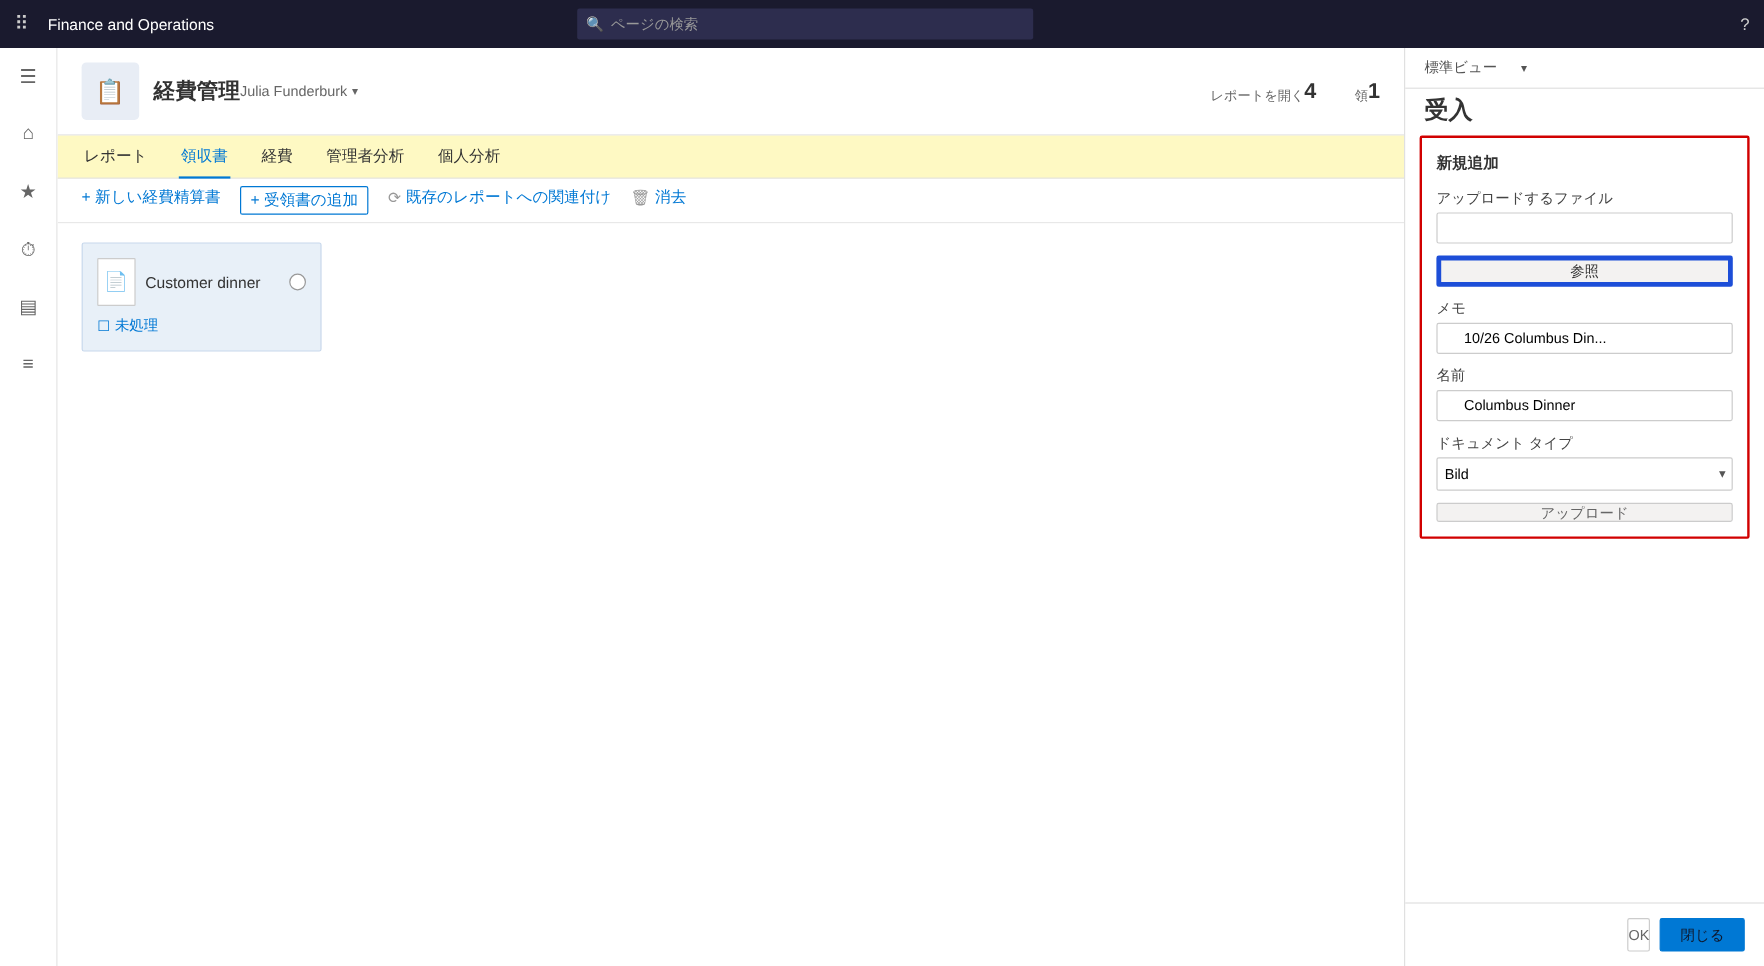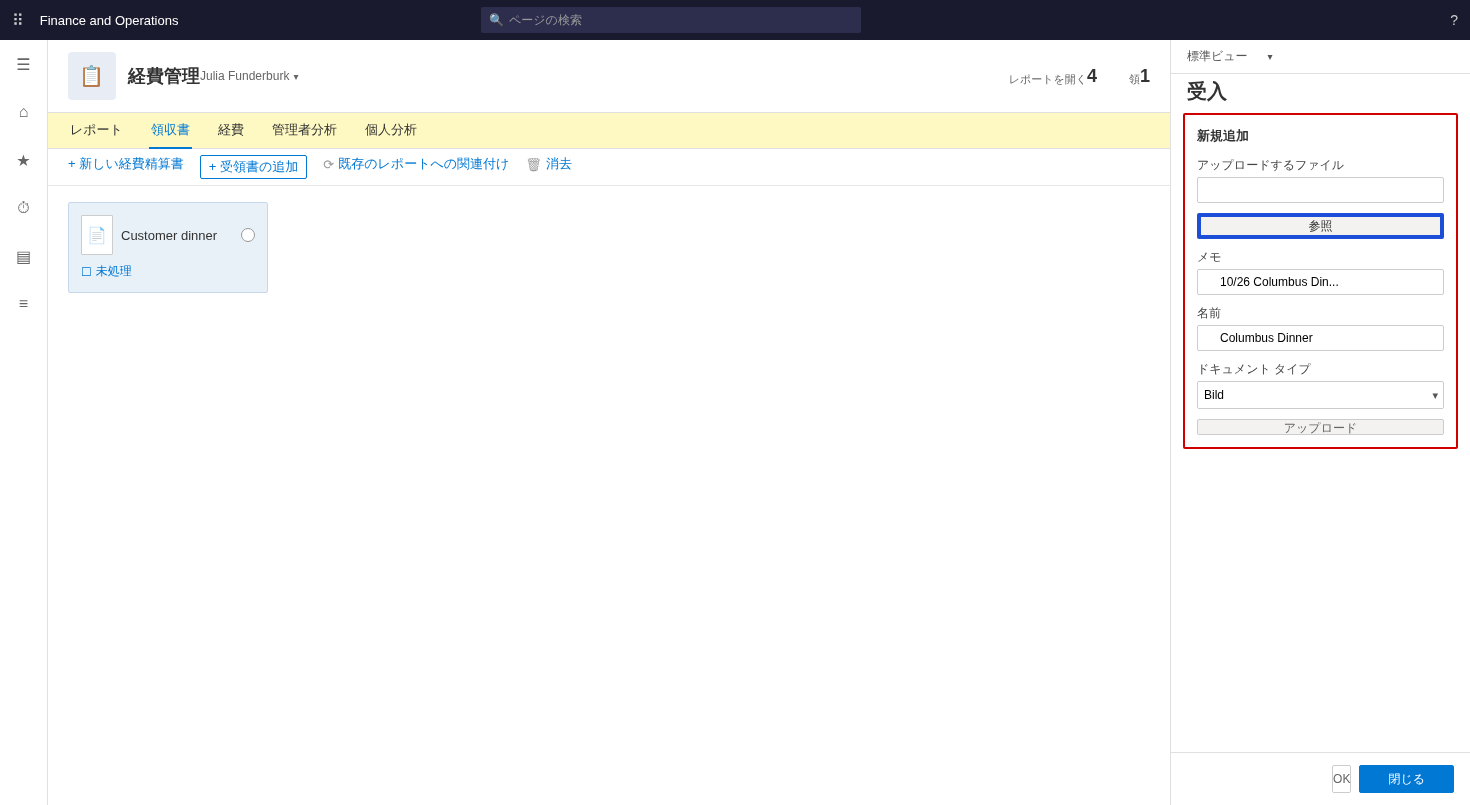--- a/index.html
+++ b/index.html
@@ -350,26 +350,26 @@
       padding: 0 0;
       background: #fff;
       border: 1px solid #ccc;
       border-radius: 2px;
       font-size: 12px;
       color: #666;
       cursor: pointer;
     }
     .btn-close {
       height: 28px;
-      padding: 0 28px;
+      padding: 0 16px;
       background: #0078d4;
       border: 1px solid #0078d4;
       border-radius: 2px;
       font-size: 12px;
-      color: #ffffff;
+      color: #0f172a;
       cursor: pointer;
     }
 
     .chevron-down { font-size: 10px; }
   </style>
 </head>
 <body>
 
 <div class="top-bar">
   <span class="top-bar-grid-icon">⠿</span>

